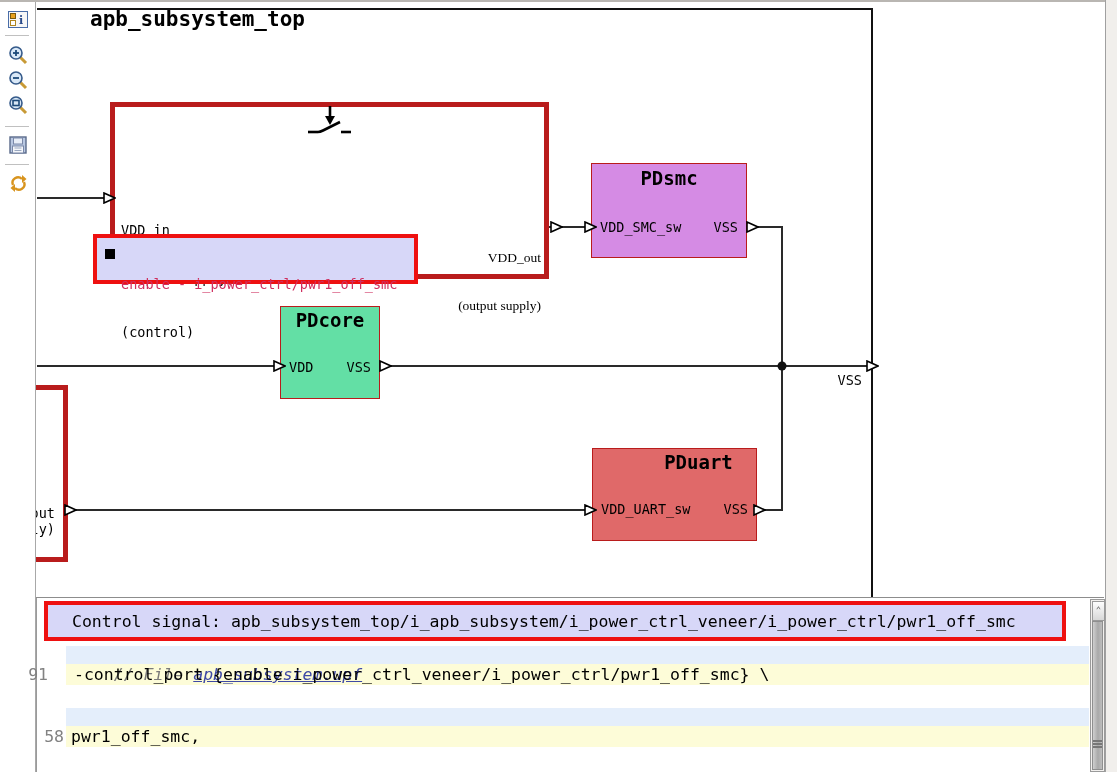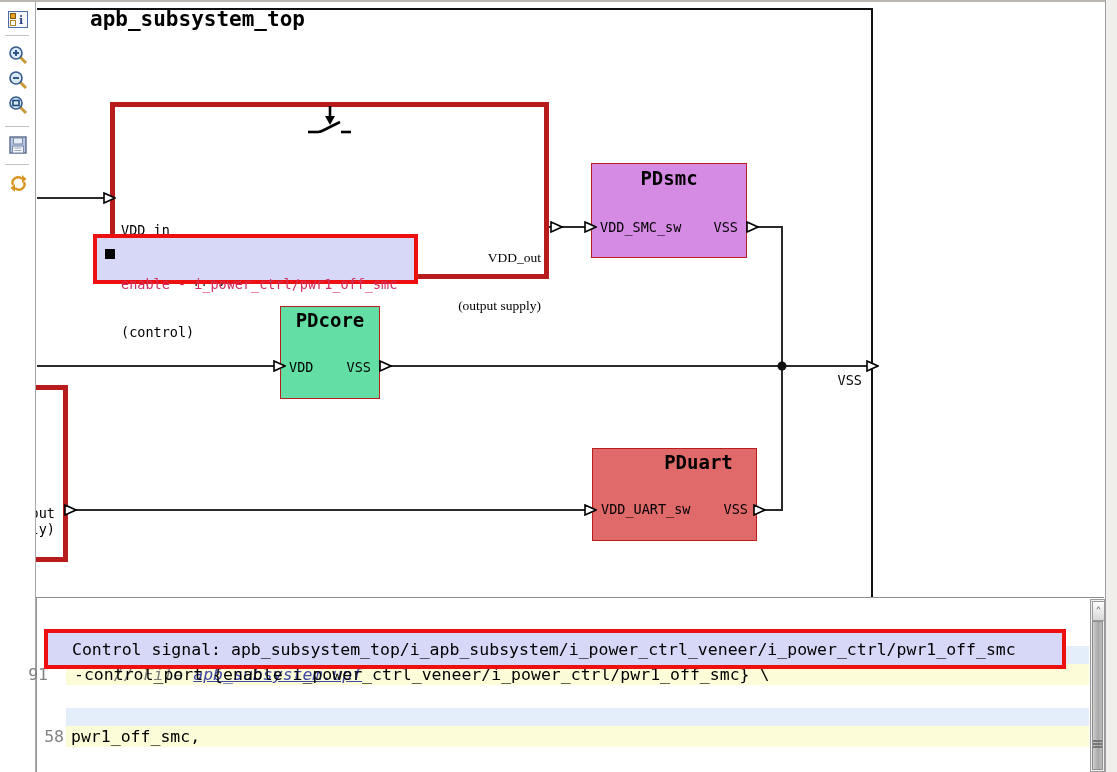--- a/index.html
+++ b/index.html
@@ -19,21 +19,21 @@
   .plabel{font-size:13.5px;line-height:16px;white-space:pre;}
   .tri{display:block;}
   .main-title{font-weight:bold;font-size:21px;white-space:pre;}
   
   .panel-top{left:36px;top:597px;width:1068px;height:1px;background:#8d8d8d;}
   .row{left:66px;width:1023px;}
   .codetext{font-size:16.5px;line-height:19px;white-space:pre;}
   .comment{color:#7a7a7a;font-style:italic;}
   .filelink{font-style:italic;text-decoration:underline;color:#3f49a5;cursor:pointer;}
   .lineno{color:#828282;font-size:16.5px;text-align:right;width:28px;}
-  .banner{box-sizing:border-box;border:4px solid #ee1010;display:flex;align-items:center;margin-top:28px;}
+  .banner{box-sizing:border-box;border:4px solid #ee1010;display:flex;align-items:center;}
   .hl-border{box-sizing:border-box;border:4px solid #ee1010;}
   
   .sb-track{background:#f2f0ee;border:1px solid #9a9a9a;box-sizing:border-box;}
   .sb-thumb{background:linear-gradient(90deg,#cfcfcf,#a9a9a9 55%,#bdbdbd);border:1px solid #8f8f8f;box-sizing:border-box;}
   .grip{width:9px;height:1.5px;background:#777;margin:1.5px auto;}
 </style>
 </head>
 <body>
 
 <div id="app">

